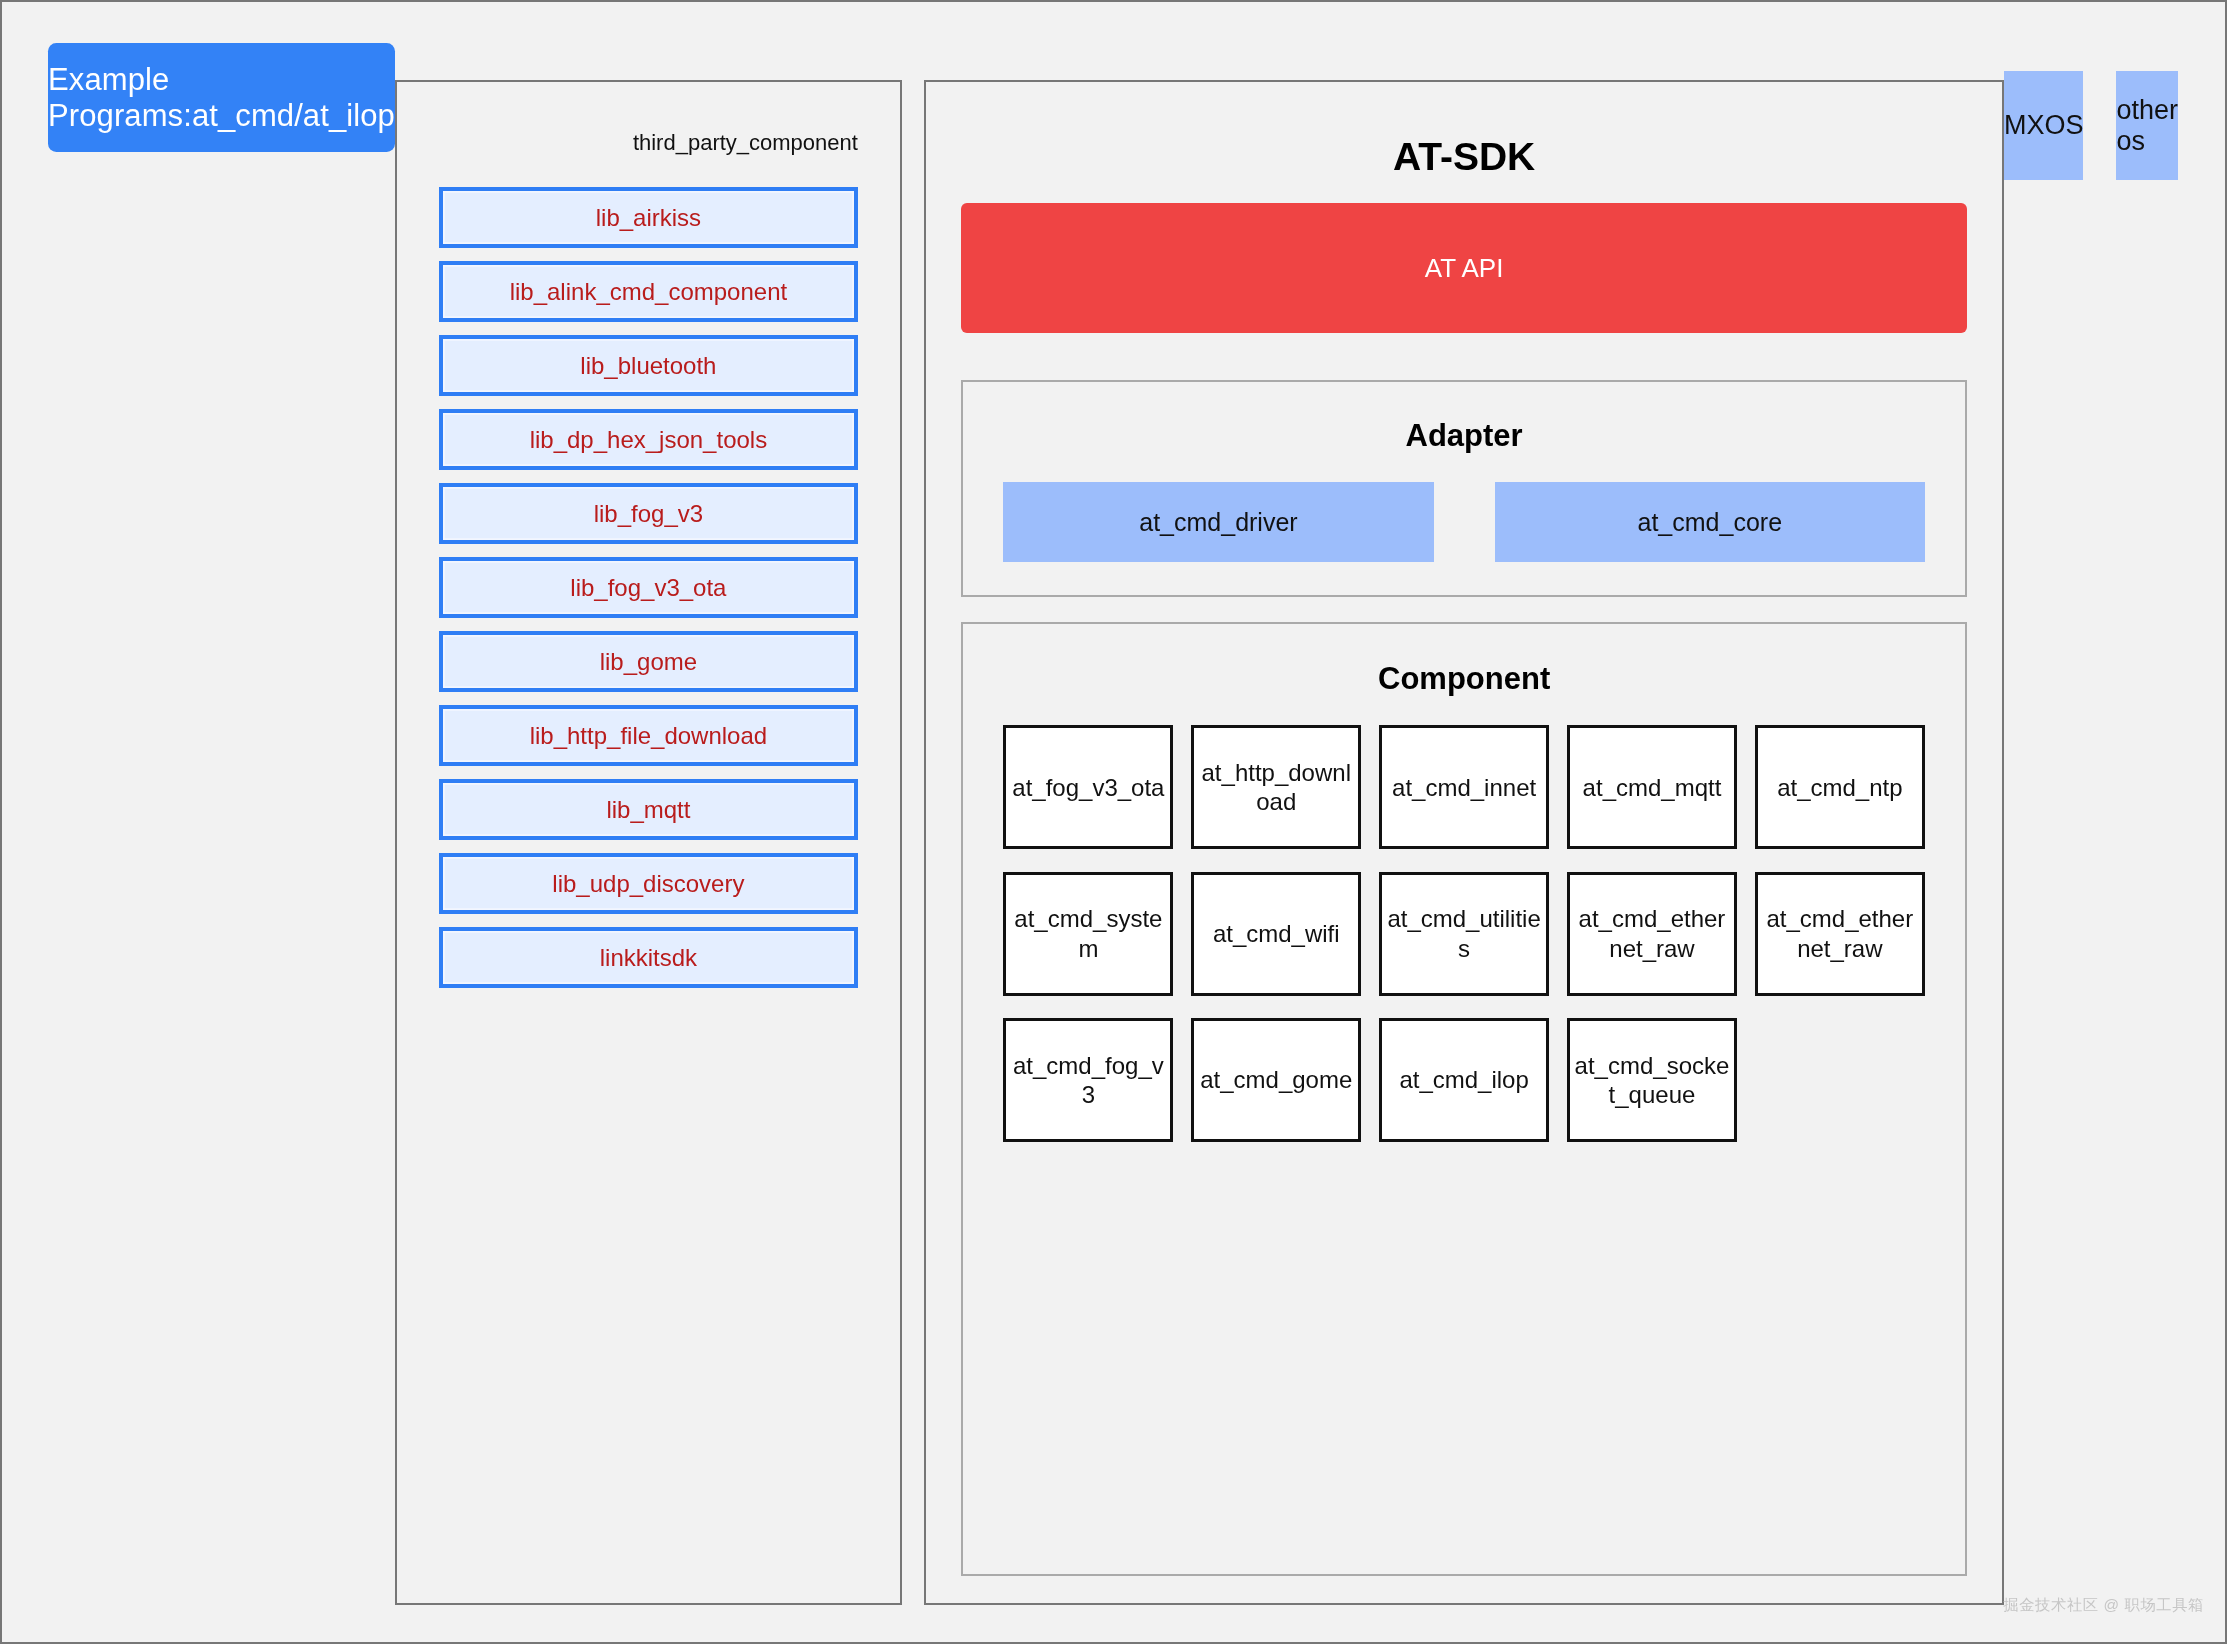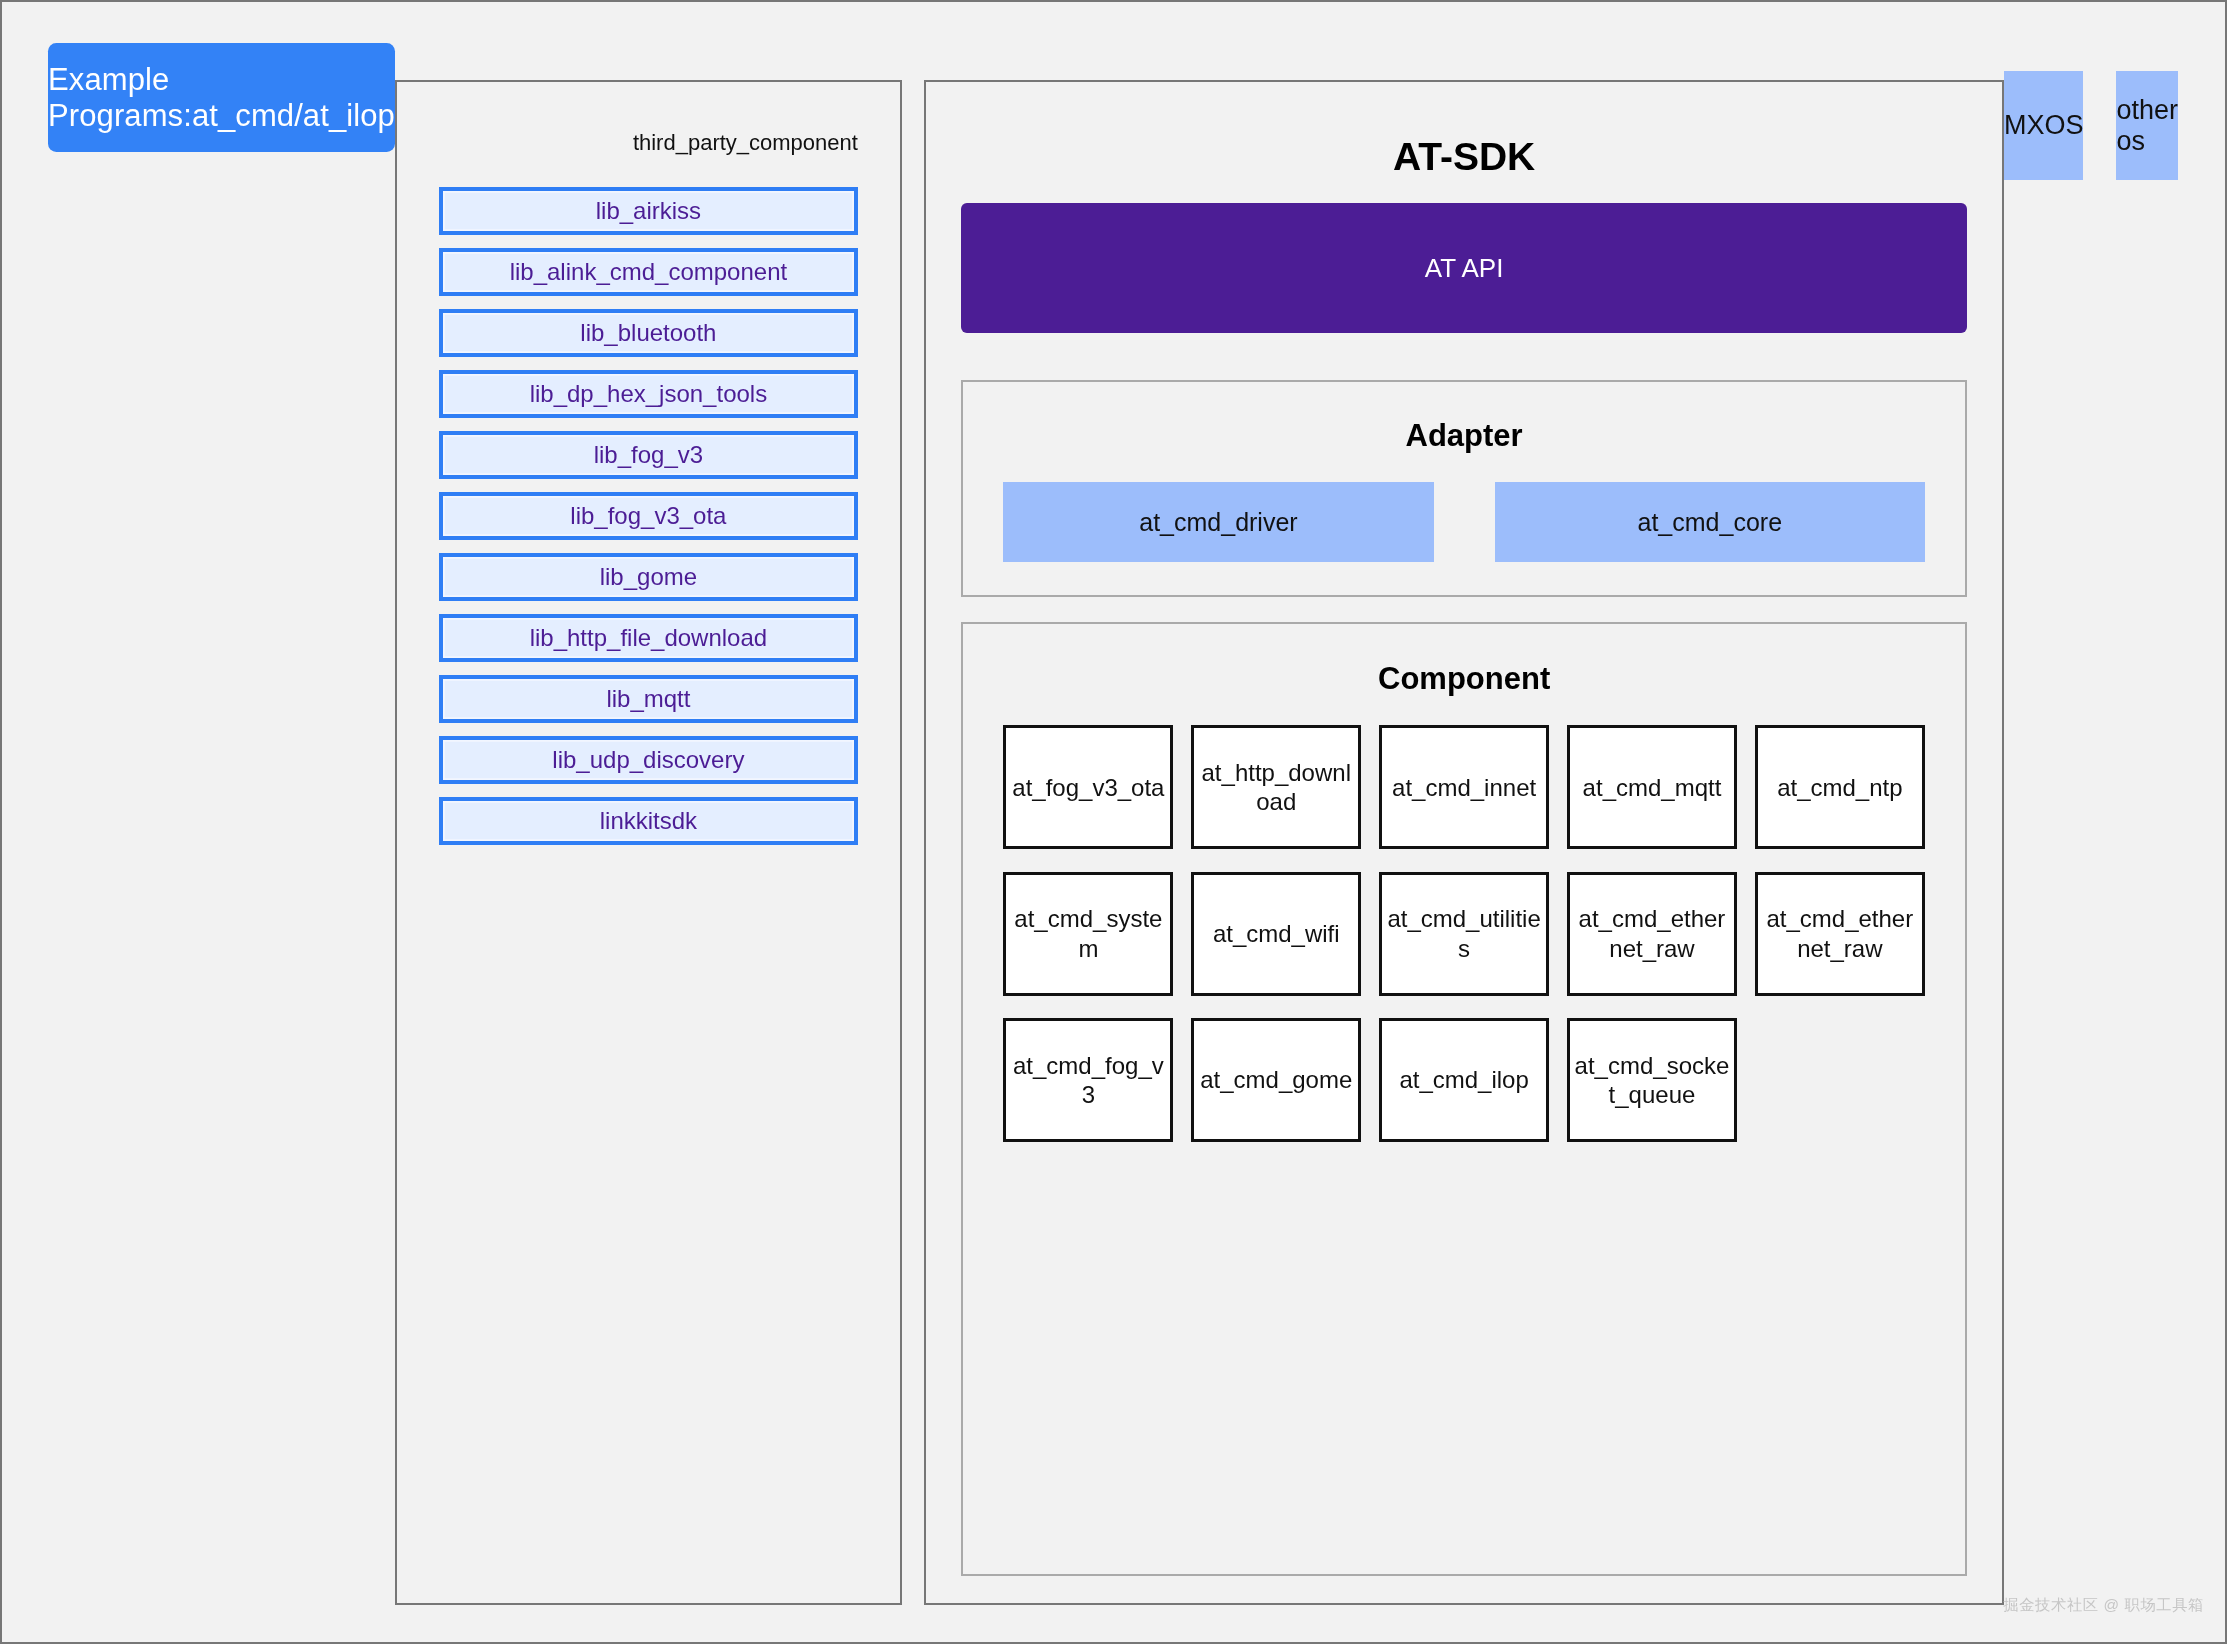--- a/index.html
+++ b/index.html
@@ -68,29 +68,29 @@
     text-align: right;
     padding: 35px 0 33px 0;
     line-height: 1;
   }
   .lib-list {
     display: flex;
     flex-direction: column;
     gap: 13px;
   }
   .lib-box {
-    height: 48px;
+    height: 61px;
     background: #e4eeff;
     border: 4.1px solid #2f7ef5;
     box-sizing: border-box;
     display: flex;
     align-items: center;
     justify-content: center;
     font-size: 24px;
-    color: #4c1d95;
+    color: #b91c1c;
     box-shadow: inset 0 0 0 1.8px #f2f6ff;
   }
 
   
   .sdk {
     flex: 1 1 auto;
     margin-left: 22.4px;
     border: 2.9px solid #777777;
     background: #f2f2f2;
     box-sizing: border-box;
@@ -102,21 +102,21 @@
     font-size: 39px;
     font-weight: bold;
     text-align: center;
     color: #000000;
     padding: 40px 0 27px 0;
     line-height: 1;
   }
   .at-api {
     height: 130px;
     flex: 0 0 130px;
-    background: #4c1d95;
+    background: #ef4444;
     border-radius: 5.9px;
     color: #ffffff;
     font-size: 26px;
     display: flex;
     align-items: center;
     justify-content: center;
   }
 
   .adapter {
     margin-top: 47px;

